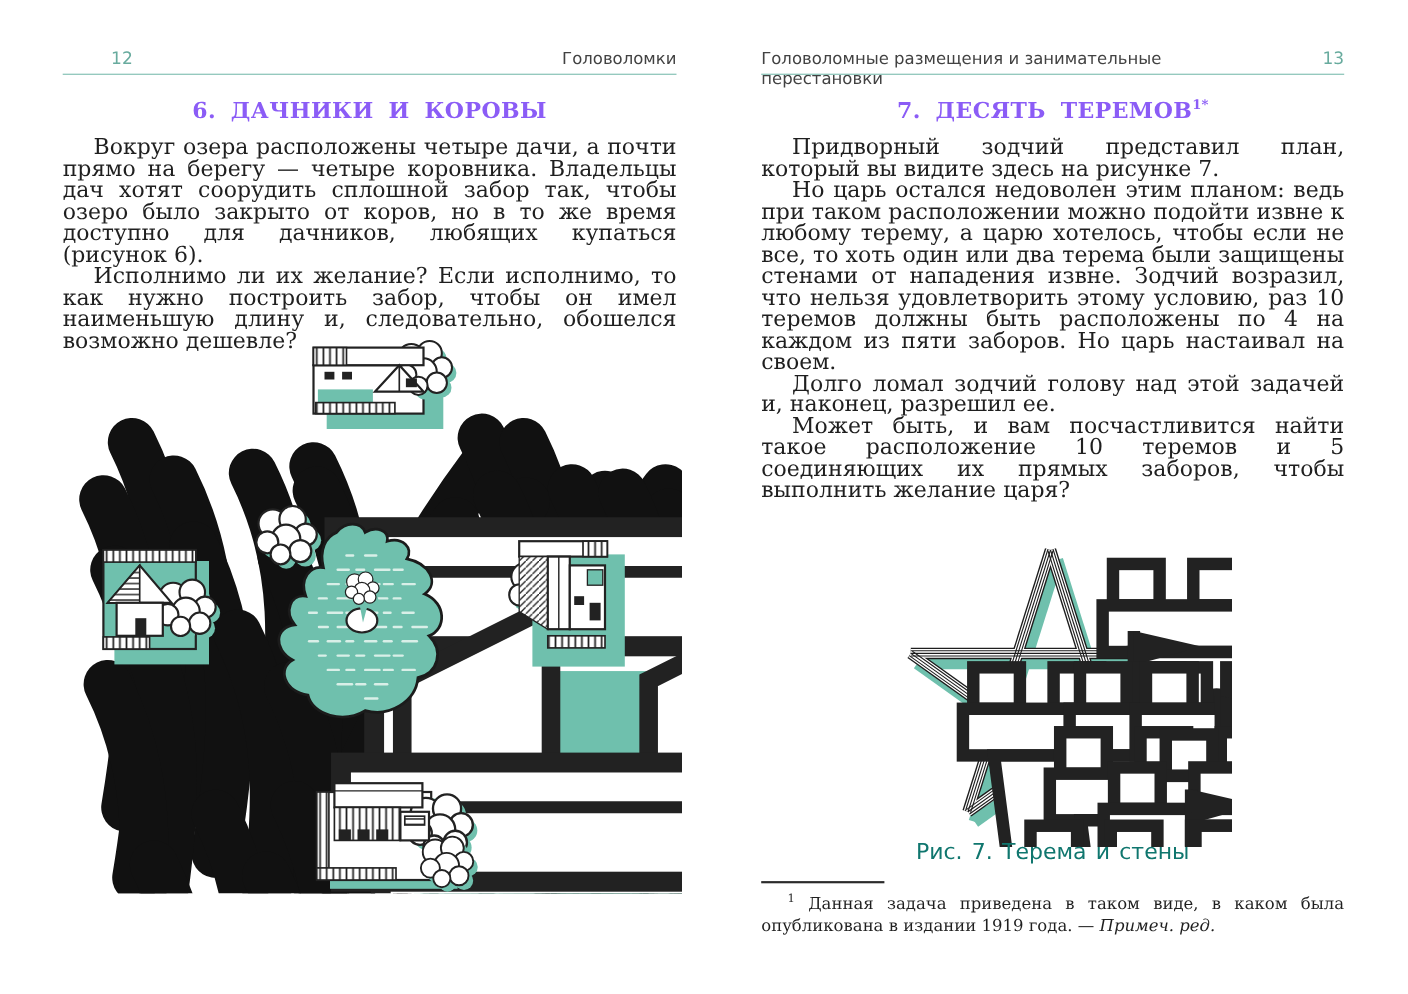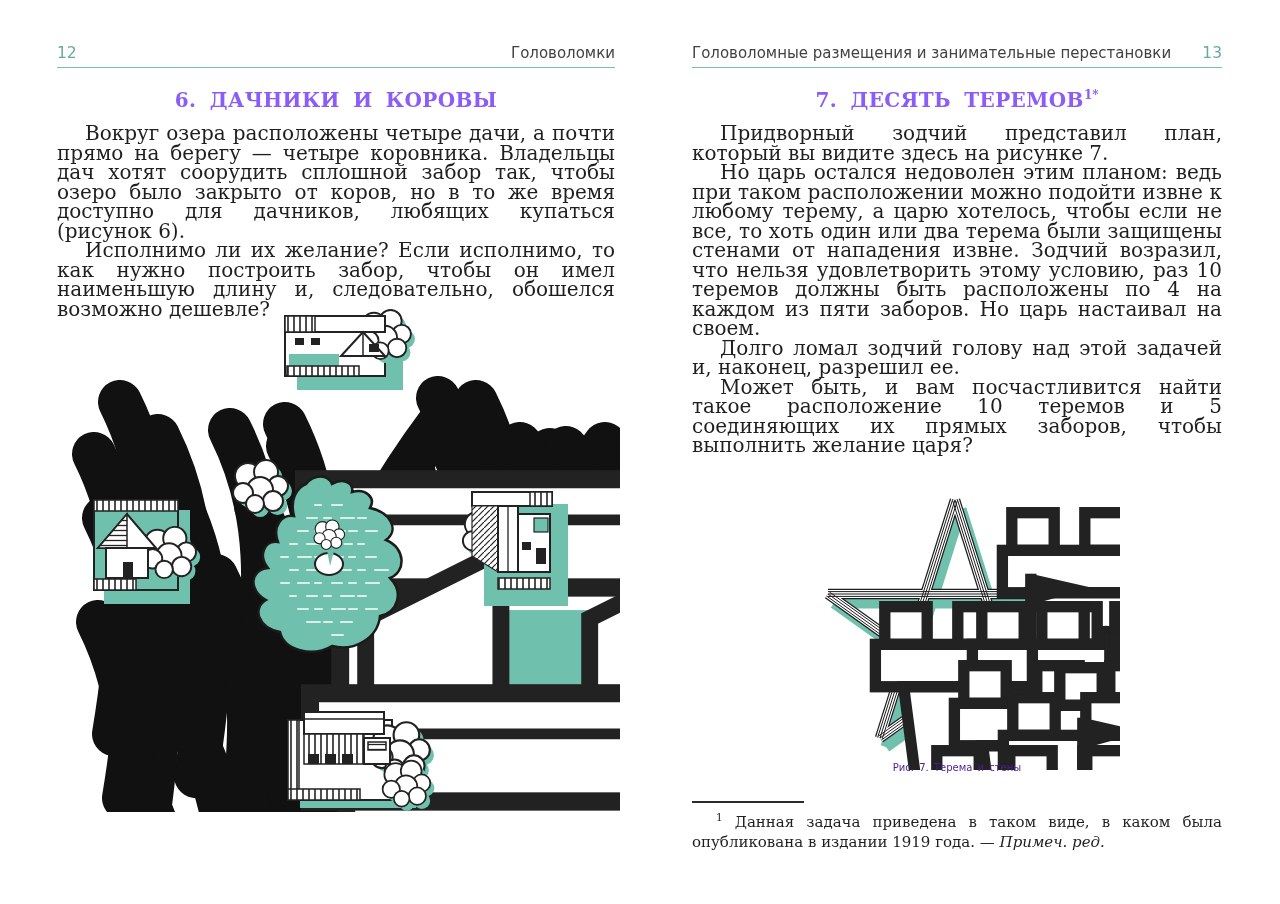--- a/index.html
+++ b/index.html
@@ -9,39 +9,39 @@
   body{width:1280px;height:904px;background:#ffffff;position:relative;overflow:hidden;
        font-family:"DejaVu Serif", serif;color:var(--ink);}
   .page{position:absolute;top:0;height:904px;width:640px;}
   .page-left{left:0;}
   .page-right{left:640px;}
 
   .runhead{position:absolute;display:flex;justify-content:space-between;align-items:baseline;
            font-family:"DejaVu Sans", sans-serif;font-size:15px;color:#424242;}
   .page-left .runhead{left:57px;top:44px;width:558px;}
   .page-right .runhead{left:52px;top:44px;width:530px;}
-  .pn{color:var(--pagenum);font-size:15.5px;}
+  .pn{color:var(--pagenum);font-size:15.5px;margin-left:44px;}
   .headrule{position:absolute;height:0;border-top:1.5px solid var(--rule);}
   .page-left .headrule{left:57px;top:67px;width:558px;}
   .page-right .headrule{left:52px;top:67px;width:530px;}
 
   h1.chapter{position:absolute;margin:0;text-align:center;font-family:"DejaVu Serif", serif;
              font-weight:bold;font-size:20px;letter-spacing:0.4px;word-spacing:6px;color:#8b5cf6;}
   .page-left h1.chapter{left:57px;top:88px;width:558px;}
   .page-right h1.chapter{left:52px;top:88px;width:530px;}
   h1.chapter sup{font-size:12px;vertical-align:super;line-height:0;word-spacing:0;letter-spacing:0;}
 
   .bodytext{position:absolute;}
   .page-left .bodytext{left:57px;top:124px;width:558px;}
   .page-right .bodytext{left:52px;top:124px;width:530px;}
   .bp{margin:0;font-size:20px;line-height:19.5px;text-align:justify;text-indent:28px;
       color:#1f1f1f;}
   .fig{position:absolute;}
   .figcap{position:absolute;text-align:center;font-family:"DejaVu Sans", sans-serif;
-          font-size:10px;color:#4c1d95;word-spacing:2px;}
+          font-size:20px;color:#0f766e;word-spacing:2px;}
   .page-left .figcap{left:57px;top:822px;width:530px;}
   .page-right .figcap{left:52px;top:762px;width:530px;}
 
   .fnrule{position:absolute;left:52px;top:801px;width:112px;border-top:2px solid #2b2b2b;}
   .footnote{position:absolute;left:52px;top:808px;width:530px;margin:0;
             font-size:15px;line-height:19.5px;text-align:justify;text-indent:24px;color:#1f1f1f;}
   .footnote sup{font-size:10.5px;}
   .footnote i{font-style:italic;}
 
   

